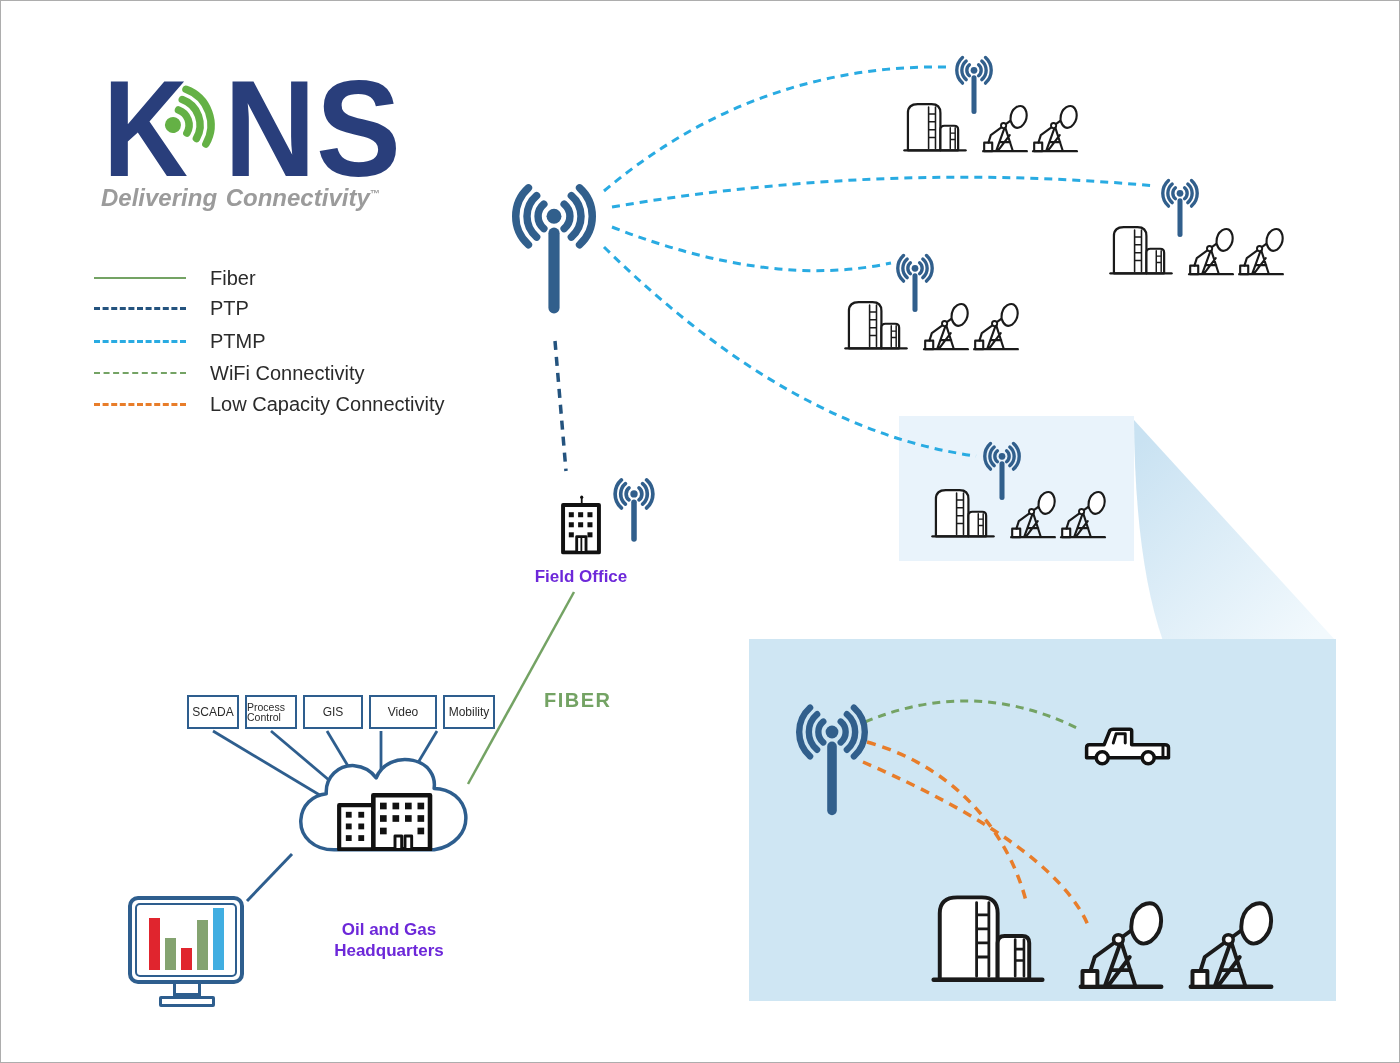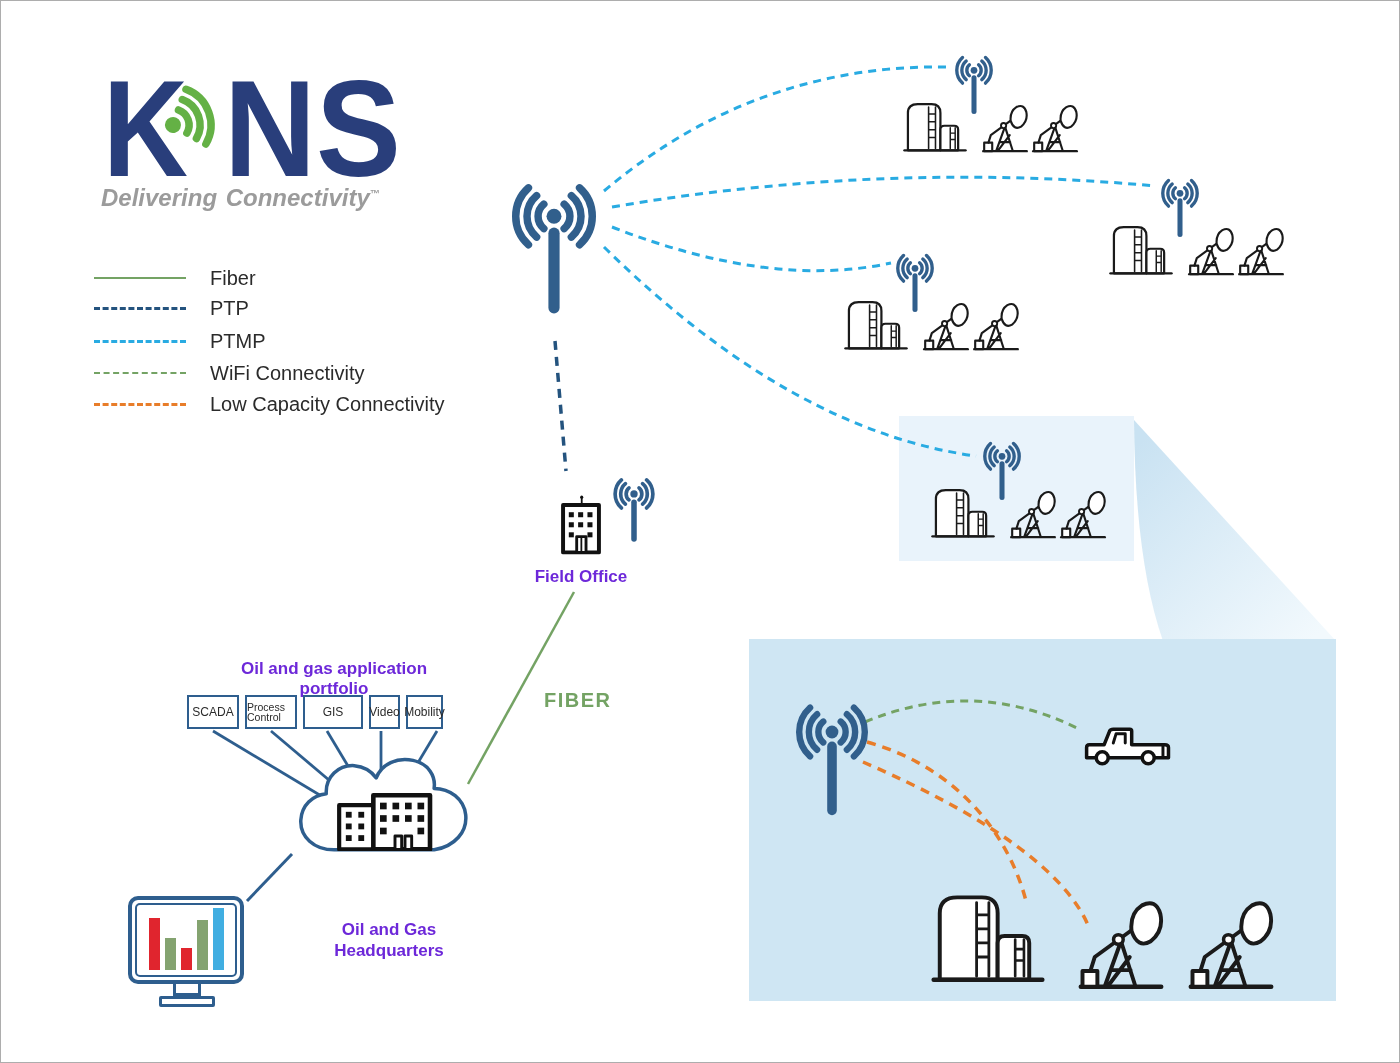--- a/index.html
+++ b/index.html
@@ -286,27 +286,26 @@
   <svg class="abs icon" style="left:554px; top:494px;" width="52" height="66" viewBox="0 0 70 92">
       <use href="#office" xlink:href="#office"></use>
     </svg>
   <svg class="abs icon" style="left:610px; top:474px;" width="46" height="70" viewBox="0 0 100 150">
       <use href="#antenna" xlink:href="#antenna"></use>
     </svg>
   <div class="abs txt lbl field-office-label">Field Office</div>
 
   <div class="abs txt fiber-label">FIBER</div>
 
-  <div class="abs txt lbl portfolio-title">Oil and gas application portfolio</div>
   <div class="abs app-row">
     <div class="app-box" style="width:52px;">SCADA</div>
     <div class="app-box small" style="width:52px;">Process Control</div>
     <div class="app-box" style="width:60px;">GIS</div>
-    <div class="app-box" style="width:31px;">Video</div>
-    <div class="app-box" style="width:37px;">Mobility</div>
+    <div class="app-box" style="width:68px;">Video</div>
+    <div class="app-box" style="width:52px;">Mobility</div>
   </div>
 
   <svg class="abs icon" style="left:276px; top:748px;" width="216" height="114" viewBox="0 0 220 130">
       <use href="#cloud" xlink:href="#cloud"></use>
     </svg>
   <svg class="abs icon" style="left:334px; top:790px;" width="100" height="60" viewBox="0 0 120 72">
       <use href="#hq" xlink:href="#hq"></use>
     </svg>
   <div class="abs txt lbl hq-label">
     <div>Oil and Gas</div>

